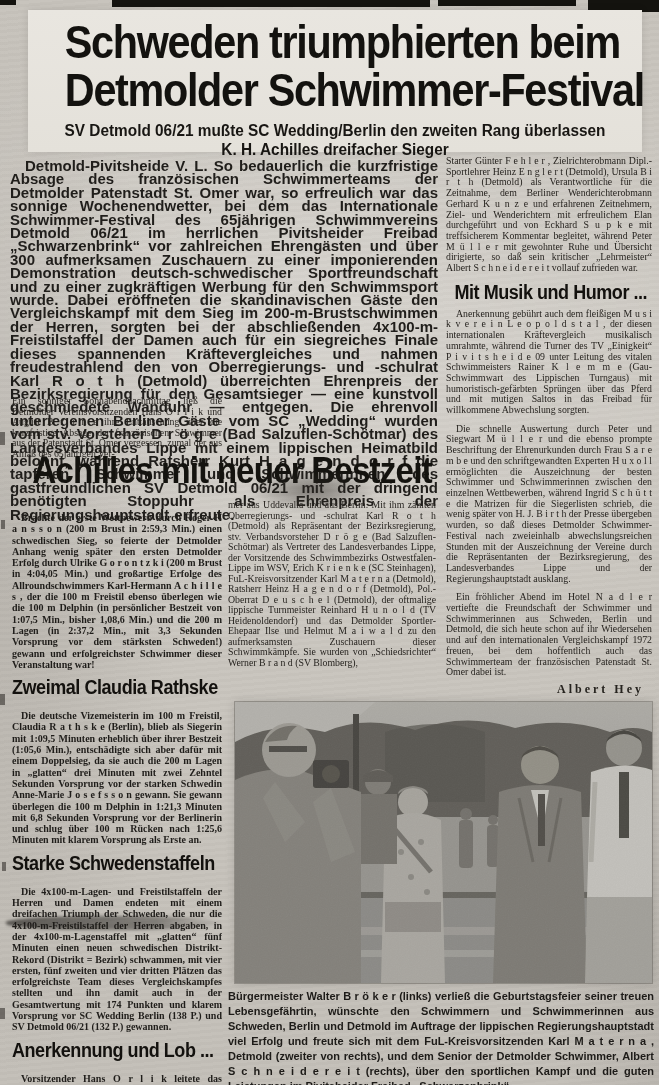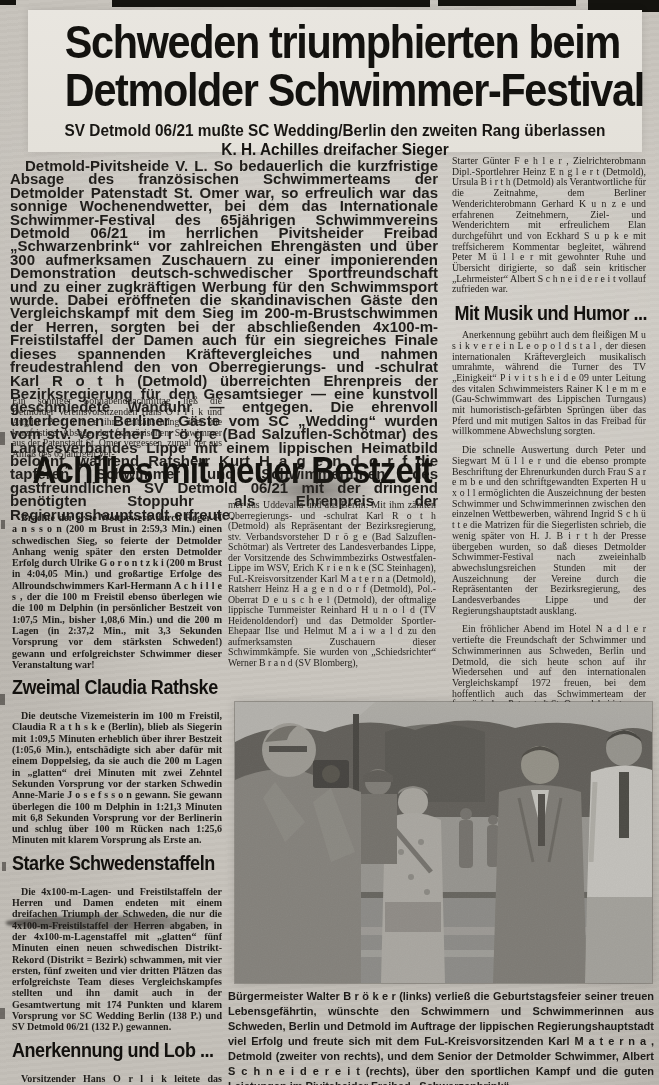--- a/index.html
+++ b/index.html
@@ -60,21 +60,21 @@
   .col-left p { margin:12px 0 5px; text-indent:9px; }
   .col-mid {
     position:absolute; left:228px; top:500px; width:208px; height:200px; overflow:hidden;
     font-size:9.8px; line-height:10.5px;
   }
   .col-mid p { margin:0; }
   .col-right {
     position:absolute; left:444px; top:156px; width:210px; height:548px; overflow:hidden;
     font-size:9.8px; line-height:10.7px;
   }
-  .col-right p { margin:0 8px 8px; }
+  .col-right p { margin:0 2px 8px; }
   .col-right p.ind { text-indent:10px; }
 
   .subhead { font-family:"Liberation Sans", sans-serif; font-weight:bold; color:#13110e;
              font-size:20px; line-height:1.05; letter-spacing:-0.5px; white-space:nowrap;
              transform:scaleX(0.90); transform-origin:0 50%; margin:7px 0 5px; text-indent:0; }
   .subhead.center { text-align:center; transform-origin:50% 50%; margin:6px 0 6px; }
 
   .byline { text-align:right; font-weight:bold; letter-spacing:3px; font-size:12px;
             padding-right:10px; margin-top:-2px; font-family:"Liberation Serif", serif; }
 

